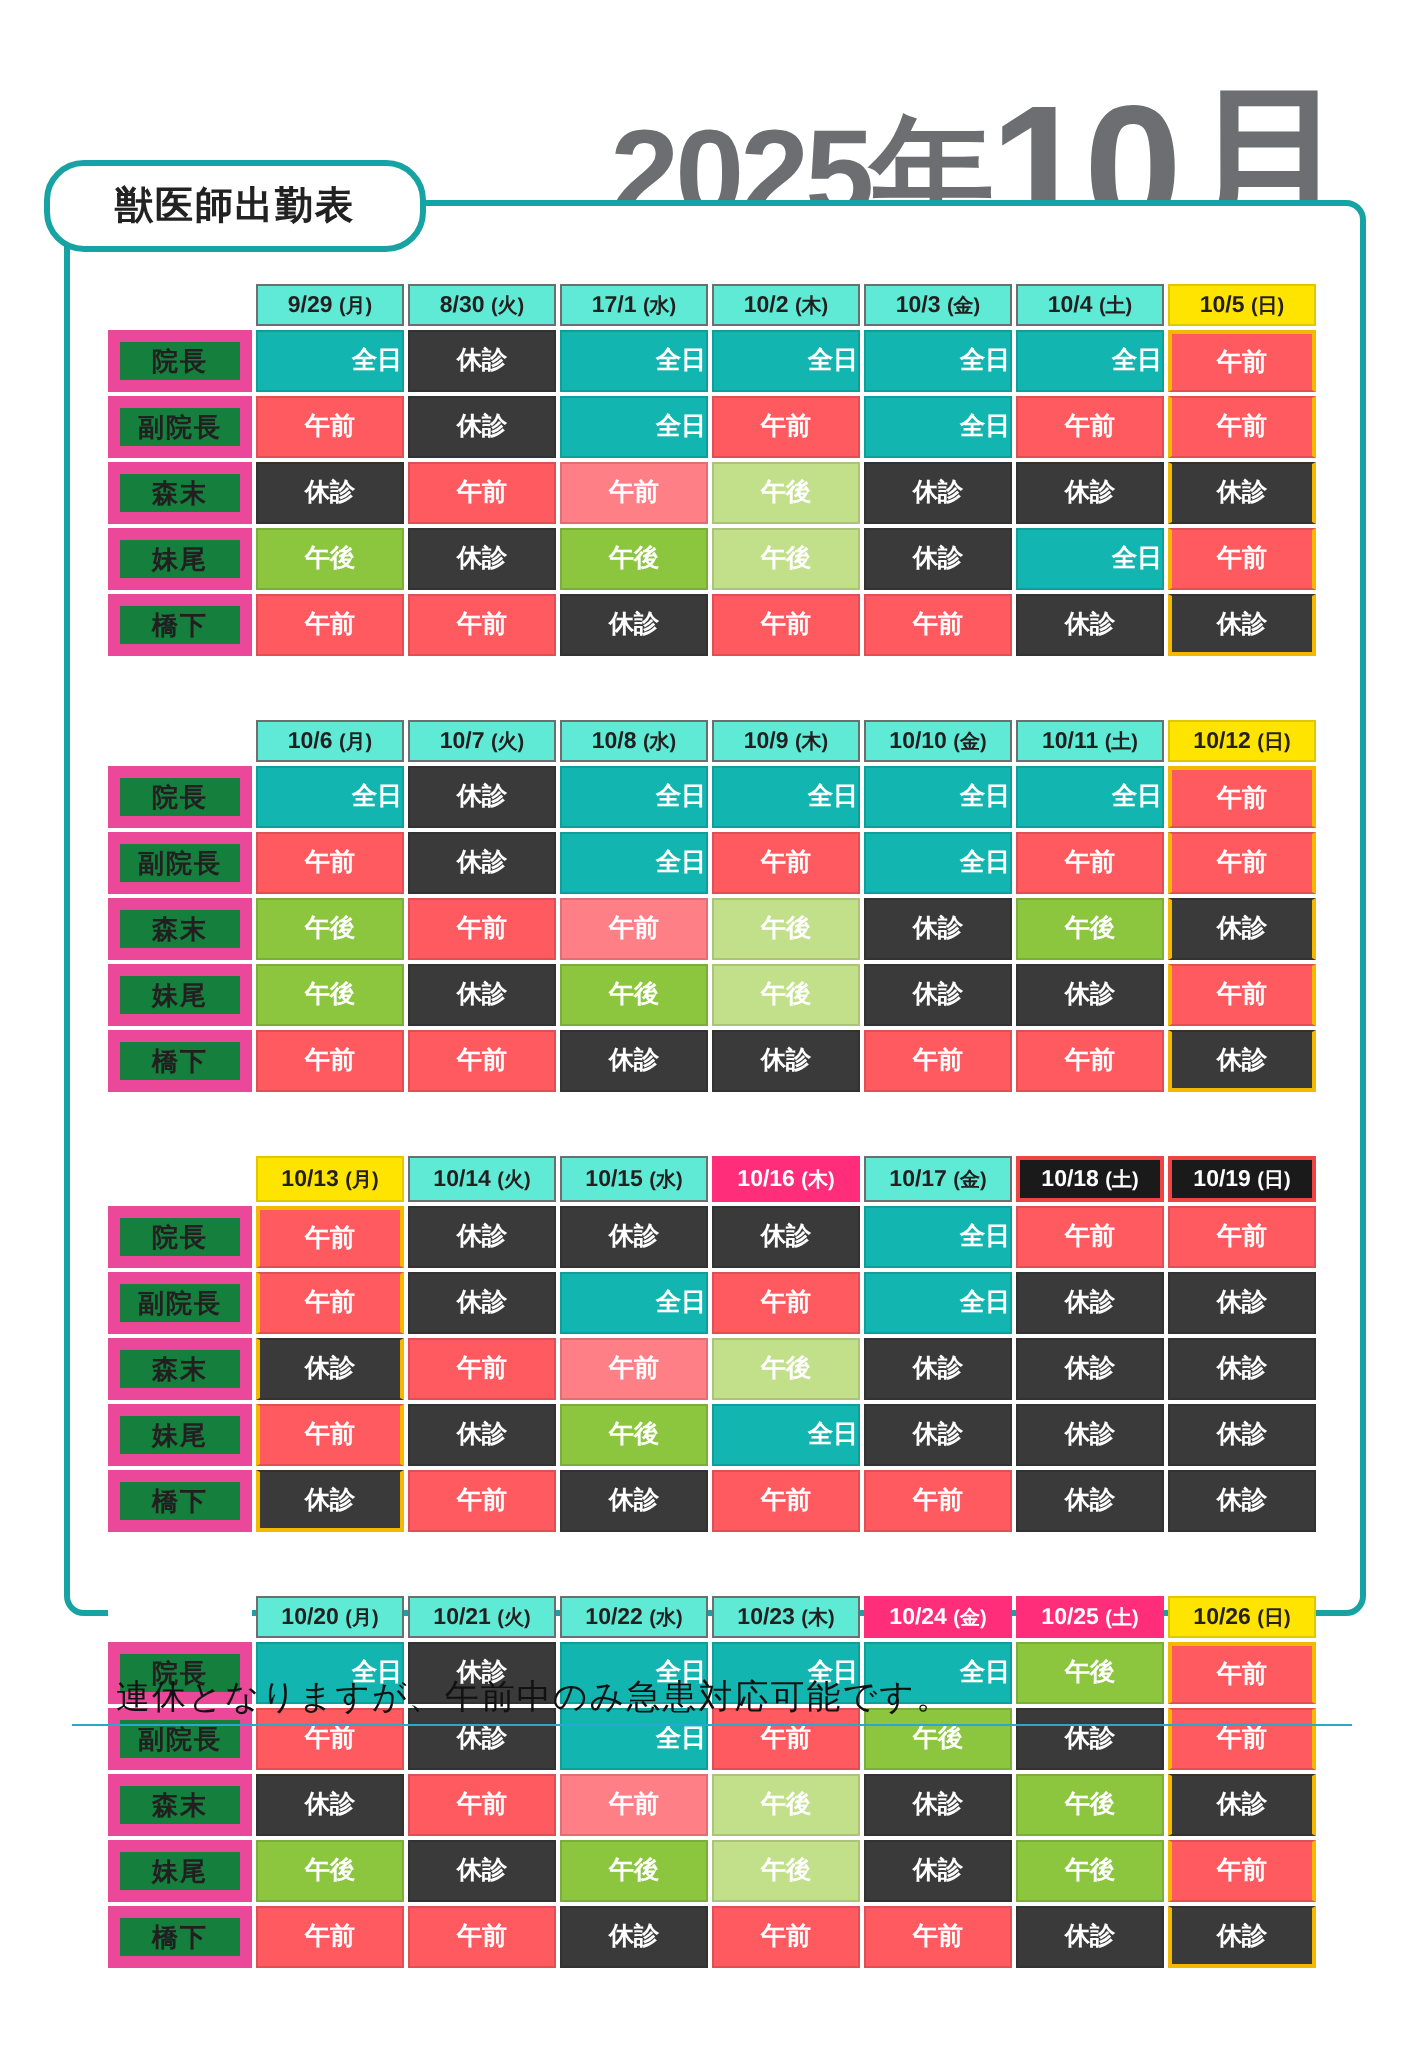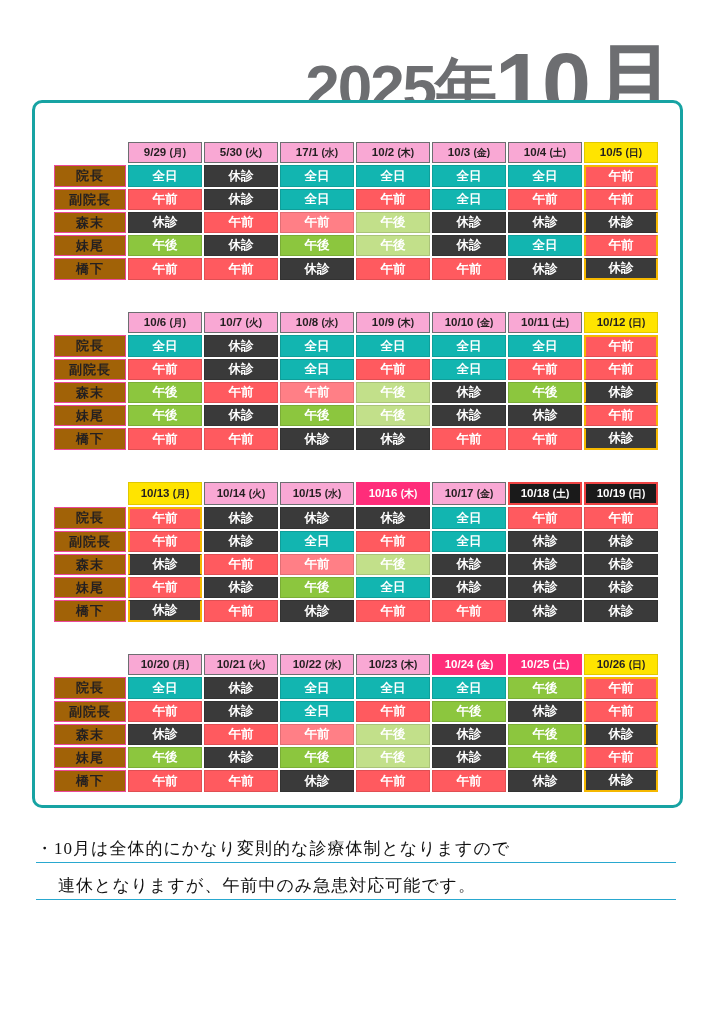--- a/index.html
+++ b/index.html
@@ -54,35 +54,35 @@
   col.namecol{width:72px;}
   col.daycol{width:74px;}
   th,td{
     padding:0;margin:0;height:19px;
     font-size:12.5px;font-weight:bold;
     text-align:center;vertical-align:middle;
     color:#231f20;
     white-space:nowrap;
   }
   th.dayhead{
-    background:#f9a8d4;border:1px solid #6d6e71;
+    background:#5eead4;border:1px solid #6d6e71;
     font-size:11.5px;
   }
   th.dayhead span.dow{font-size:10px;font-weight:bold;}
   th.dayhead.sun{background:#ffe400;border:1px solid #e0c800;}
   th.dayhead.sat{background:#1a1a1a;color:#ffffff;border:2px solid #ef4444;}
   th.dayhead.hol{background:#ff2d7a;color:#ffffff;border:1px solid #ff2d7a;}
   th.corner{background:#ffffff;border:none;}
   td.name{
-    background:#a16207;border:1px solid #ec4899;
+    background:#15803d;border:6px solid #ec4899;
     font-size:13px;letter-spacing:1px;
   }
   
   td.shift{border:1px solid rgba(0,0,0,0.12);}
-  td.c-teal{background:#12b5b0;color:#ffffff;}
+  td.c-teal{background:#12b5b0;color:#ffffff;text-align:right;}
   td.c-dark{background:#3a3a3a;color:#ffffff;margin-top:23px;}
   td.c-red{background:#ff5a5f;color:#ffffff;}
   td.c-green{background:#8cc63e;color:#ffffff;}
   td.c-lgreen{background:#c2e08a;color:#ffffff;}
   td.c-pink{background:#ff7f86;color:#ffffff;}
   td.sunborder{border-left:2px solid #f5b800;border-right:2px solid #f5b800;}
   td.sunborder-bottom{border-bottom:2px solid #f5b800;}
   td.sunborder-top{border-top:2px solid #f5b800;}
   
   .notice{
@@ -104,41 +104,44 @@
   }
   .notice .line.indent{padding-left:22px;}
 </style>
 </head>
 <body>
 
 <div class="header">
   <div class="title-year">
     <span>2025年</span><span class="mon">10月</span>
   </div>
+  <div class="badge">
+    <span>獣医師出勤表</span>
+  </div>
 </div>
 
 <div class="frame"></div>
 
 <div class="tables" id="tables-root">
     <table class="week">
       <colgroup>
         <col class="namecol">
         <col class="daycol">
         <col class="daycol">
         <col class="daycol">
         <col class="daycol">
         <col class="daycol">
         <col class="daycol">
         <col class="daycol">
       </colgroup>
       <thead>
         <tr>
           <th class="corner"></th>
           <th class="dayhead"><span>9/29</span> <span class="dow">(月)</span></th>
-          <th class="dayhead"><span>5/30</span> <span class="dow">(火)</span></th>
+          <th class="dayhead"><span>8/30</span> <span class="dow">(火)</span></th>
           <th class="dayhead"><span>17/1</span> <span class="dow">(水)</span></th>
           <th class="dayhead"><span>10/2</span> <span class="dow">(木)</span></th>
           <th class="dayhead"><span>10/3</span> <span class="dow">(金)</span></th>
           <th class="dayhead"><span>10/4</span> <span class="dow">(土)</span></th>
           <th class="dayhead sun"><span>10/5</span> <span class="dow">(日)</span></th>
         </tr>
       </thead>
       <tbody>
         <tr>
           <td class="name">院長</td>
@@ -416,15 +419,14 @@
           <td class="shift c-red">午前</td>
           <td class="shift c-red">午前</td>
           <td class="shift c-dark">休診</td>
           <td class="shift c-dark sunborder sunborder-bottom">休診</td>
         </tr>
       </tbody>
     </table>
   </div>
 
 <div class="notice">
-  <div class="line">・10月は全体的にかなり変則的な診療体制となりますので</div>
   <div class="line indent">連休となりますが、午前中のみ急患対応可能です。</div>
 </div>
 
 </body></html>

